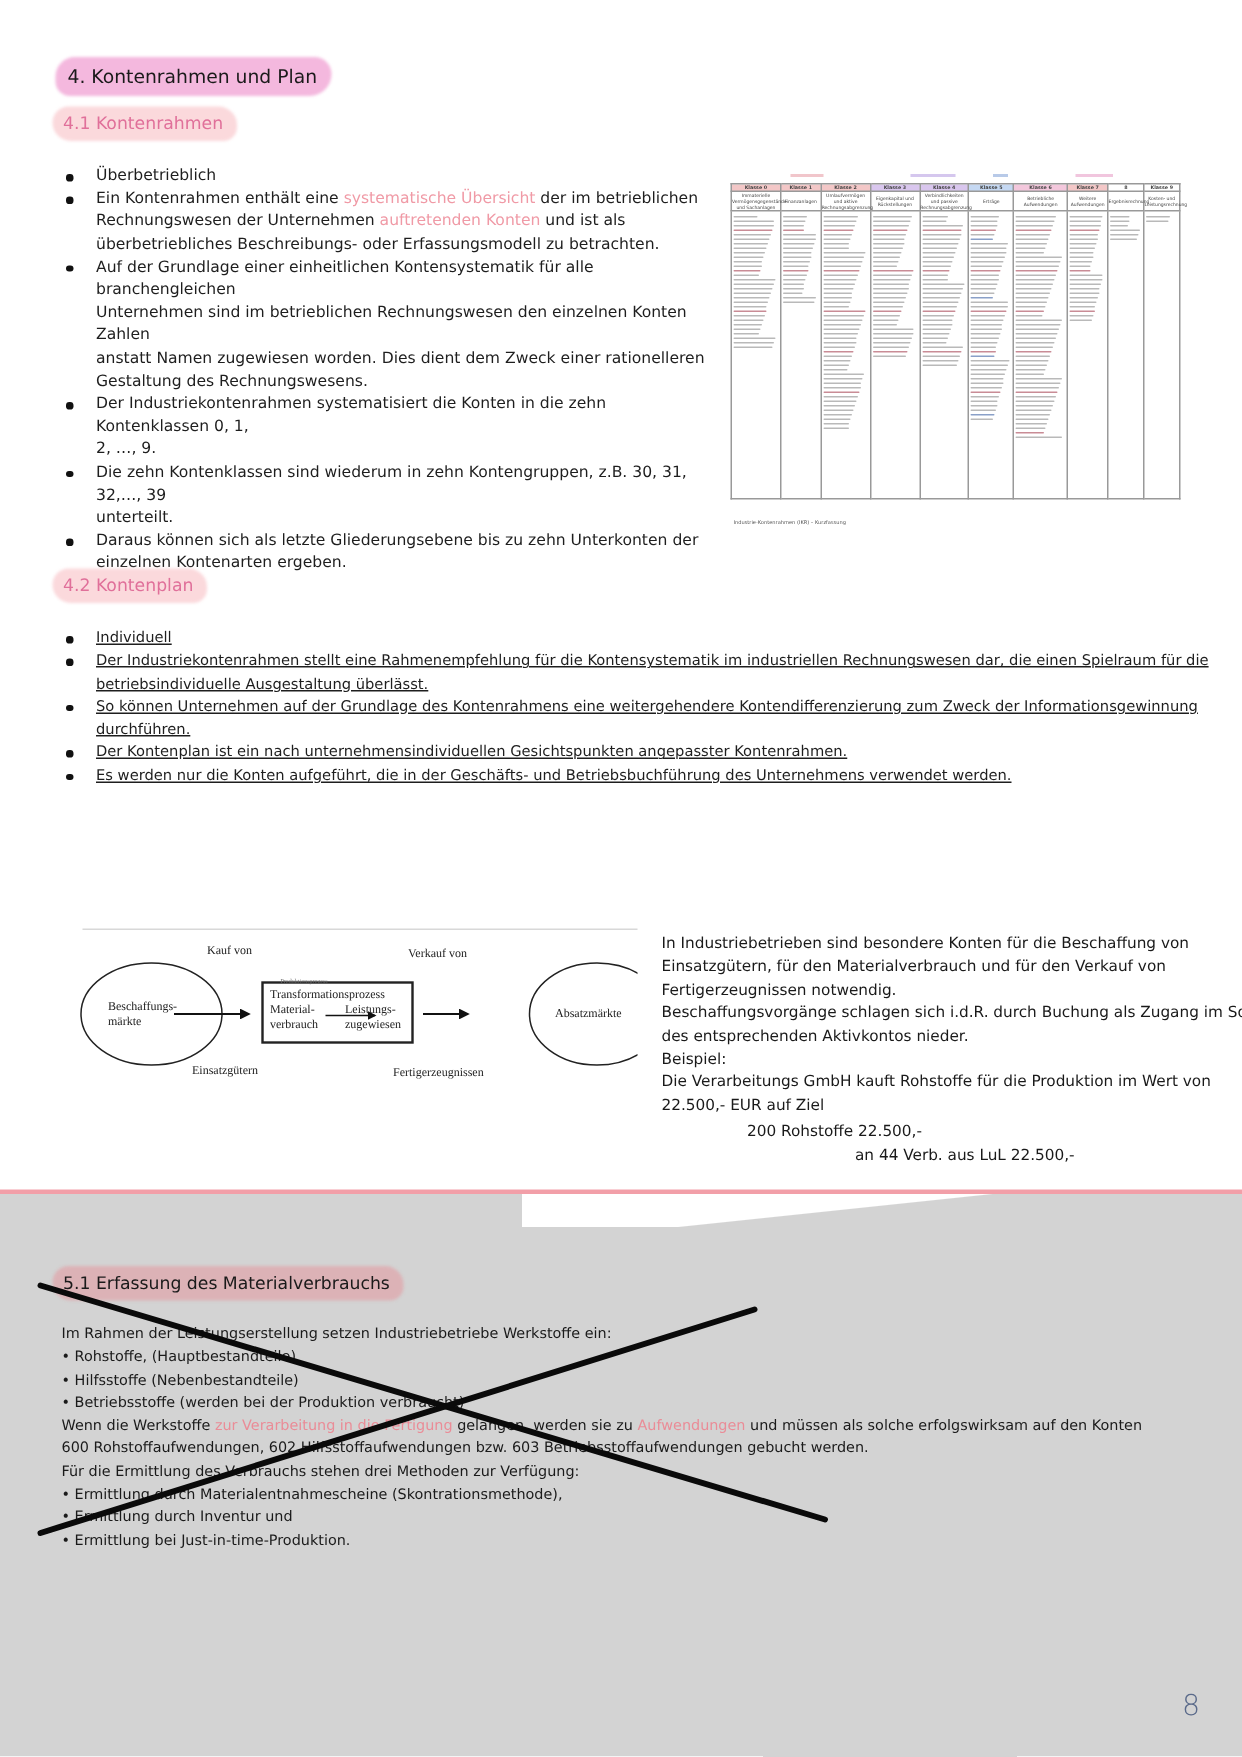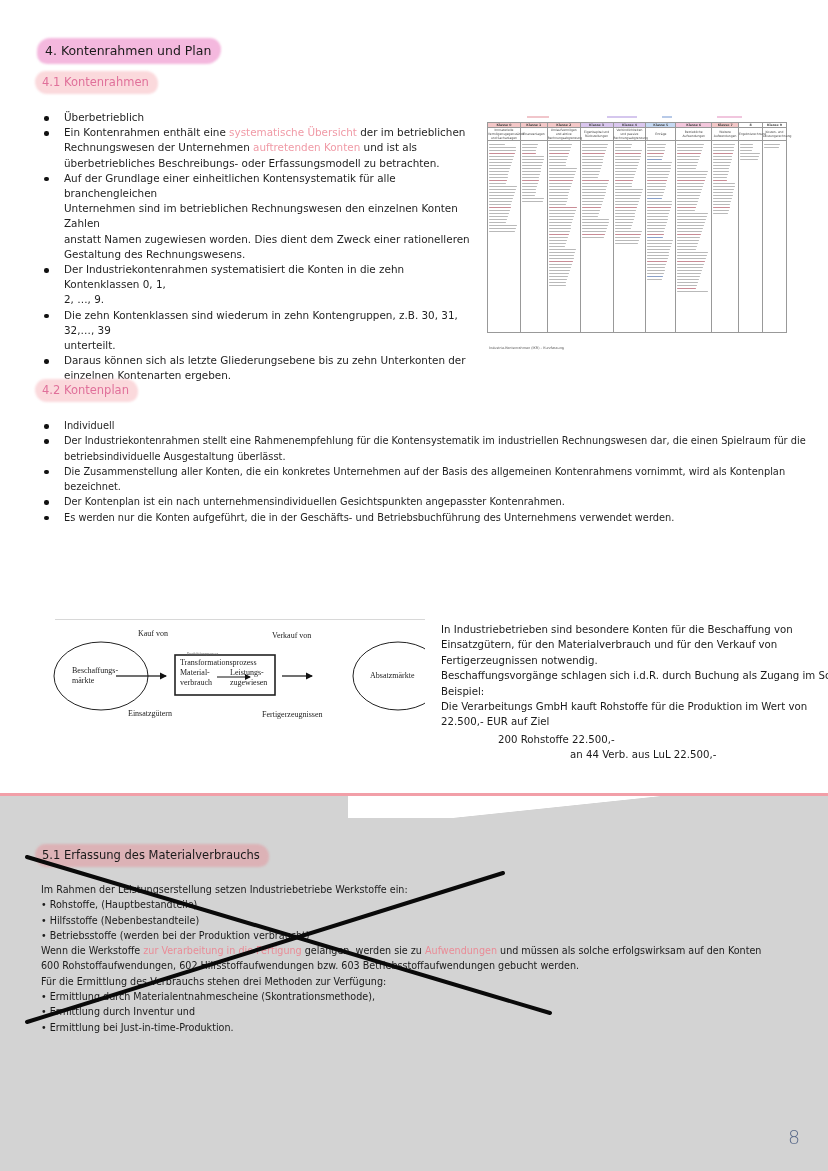--- a/index.html
+++ b/index.html
@@ -18,21 +18,21 @@
   .h2 { font-size: 11.5px; color: #e0709a; }
   .h2 .blob { background: #fbd9dc; left: -7px; right: -9px; top: -4px; bottom: -5px; border-radius: 14px 16px 12px 16px; }
   .h2b .blob { background: #dcb2b6; }
   .h2b { color: #1a1a1a; }
 
   ul.bul { position: absolute; list-style: none; font-size: 10.4px; line-height: 15.2px; }
   ul.bul li { position: relative; padding-left: 24px; }
   ul.bul li::before { content: ""; position: absolute; left: 4px; top: 6px; width: 4.5px; height: 4.5px; border-radius: 50%; background: #111; }
   .pink { color: #f09aa6; }
 
-  ul.bul2 { position: absolute; list-style: none; font-size: 9.8px; line-height: 15.3px; }
+  ul.bul2 { position: absolute; list-style: none; font-size: 9.8px; line-height: 15.3px; text-decoration: underline; }
   ul.bul2 li { position: relative; padding-left: 24px; }
   ul.bul2 li::before { content: ""; position: absolute; left: 4px; top: 6px; width: 4.5px; height: 4.5px; border-radius: 50%; background: #111; }
 
   
   .kr { position: absolute; left: 487px; top: 122px; width: 300px; height: 218px; }
   .kr .topnotes { position: absolute; top: -6px; left: 0; right: 0; height: 6px; }
   .kr .topnotes span { position: absolute; top: 0; height: 2px; opacity: .6; }
   .kr table { border-collapse: collapse; width: 100%; table-layout: fixed; }
   .kr th { font-size: 3.2px; font-weight: bold; height: 4.5px; border: 0.5px solid #999; color: #444; }
   .kr td.sub { font-size: 3px; height: 9px; border: 0.5px solid #999; text-align: center; color: #444; vertical-align: middle; }
@@ -467,21 +467,21 @@
   </div>
 
   <div class="hl h2" style="left:42px; top:383px;">
     <span class="blob"></span>
     <span class="txt">4.2 Kontenplan</span>
   </div>
 
   <ul class="bul2" id="list42" style="left:40px; top:418px; width:780px;">
       <li>Individuell</li>
       <li>Der Industriekontenrahmen stellt eine Rahmenempfehlung für die Kontensystematik im industriellen Rechnungswesen dar, die einen Spielraum für die<br>betriebsindividuelle Ausgestaltung überlässt.</li>
-      <li>Die Zusammenstellung aller Konten, die ein konkretes Unternehmen auf der Basis des allgemeinen Kontenrahmens vornimmt, wird als Kontenplan<br>bezeichnet.</li>
+      <li>So können Unternehmen auf der Grundlage des Kontenrahmens eine weitergehendere Kontendifferenzierung zum Zweck der Informationsgewinnung<br>durchführen.</li>
       <li>Der Kontenplan ist ein nach unternehmensindividuellen Gesichtspunkten angepasster Kontenrahmen.</li>
       <li>Es werden nur die Konten aufgeführt, die in der Geschäfts- und Betriebsbuchführung des Unternehmens verwendet werden.</li>
     </ul>
 
 
   <div class="diagram">
     <div class="sep"></div>
     <svg width="375" height="110">
       <defs>
         <marker id="ah" markerWidth="6" markerHeight="6" refX="5" refY="3" orient="auto">
@@ -515,20 +515,21 @@
     </div>
     <div class="dtxt" style="left:78px; top:92px;">Einsatzgütern</div>
     <div class="dtxt" style="left:212px; top:93px;">Fertigerzeugnissen</div>
   </div>
 
   <div class="rightpara" id="rightpara">
       <span class="l">In Industriebetrieben sind besondere Konten für die Beschaffung von</span>
       <span class="l">Einsatzgütern, für den Materialverbrauch und für den Verkauf von</span>
       <span class="l">Fertigerzeugnissen notwendig.</span>
       <span class="l">Beschaffungsvorgänge schlagen sich i.d.R. durch Buchung als Zugang im Soll</span>
+      <span class="l">des entsprechenden Aktivkontos nieder.</span>
       <span class="l">Beispiel:</span>
       <span class="l">Die Verarbeitungs GmbH kauft Rohstoffe für die Produktion im Wert von</span>
       <span class="l">22.500,- EUR auf Ziel</span>
       <span class="l ind1">200 Rohstoffe 22.500,-</span>
       <span class="l ind2">an 44 Verb. aus LuL 22.500,-</span>
     </div>
 
   <div class="redline"></div>
   <div class="greyzone">
     <div class="wedge"></div>

